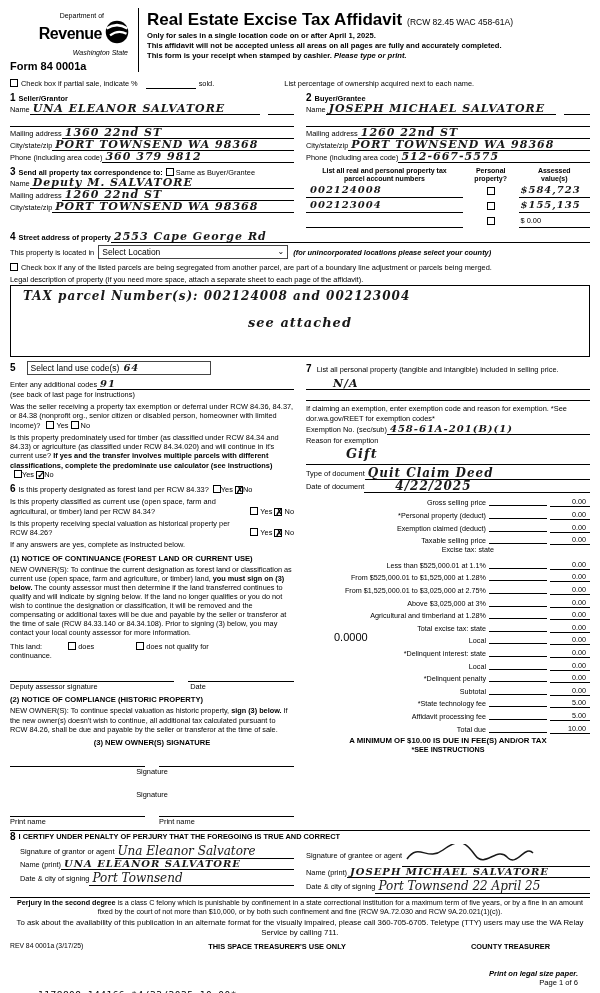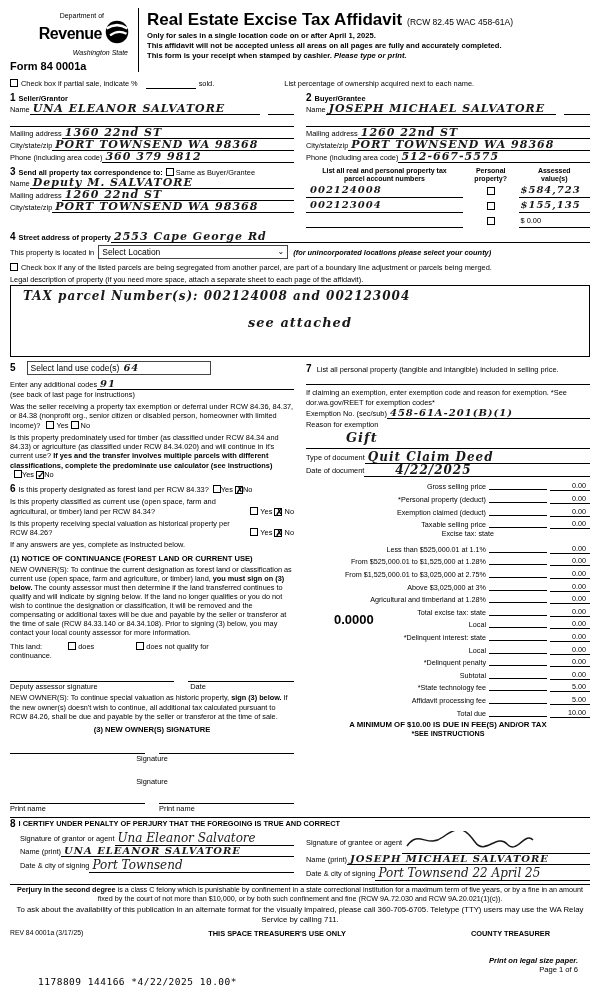--- a/index.html
+++ b/index.html
@@ -49,21 +49,21 @@
 
   .legal-box { border:1.5px solid #000; height:72px; margin-top:1px; padding:4px 12px; }
 
   .q { font-size:7.4px; line-height:1.25; margin-top:3px; }
   .q-flex { display:flex; align-items:flex-end; }
 
   .para { font-size:7.3px; line-height:1.24; margin-top:2px; }
   .h-small { font-size:7.6px; font-weight:bold; margin-top:4px; }
 
   .fee-row { display:flex; align-items:flex-end; font-size:7.2px; height:12.6px; position:relative; }
-  .fee-prefix { position:absolute; left:28px; bottom:2px; font-size:13px;font-weight:bold; }
+  .fee-prefix { position:absolute; left:28px; bottom:2px; font-size:11px; }
   .fee-label { flex:1; text-align:right; white-space:nowrap; }
   .fee-fill { width:58px; border-bottom:1px solid #000; margin:0 3px 1px 3px; }
   .fee-value { width:40px; text-align:right; border-bottom:1px solid #000; padding-right:4px; }
   .fee-header { font-size:7.2px; height:12px; text-align:right; padding-right:96px; }
 
   .parcel-head { display:flex; font-size:7px; font-weight:bold; text-align:center; line-height:1.15; }
   .parcel-row { display:flex; align-items:flex-end; height:15px; }
   .p-num { width:158px; border-bottom:1px solid #000; padding:0 4px; }
   .p-cb  { width:56px; text-align:center; }
   .p-val { width:72px; border-bottom:1px solid #000; padding:0 2px; }
@@ -334,20 +334,21 @@
 
       <div class="row" style="margin-top:10px; gap:14px;">
         <span class="sig-under" style="flex:1.6;"></span>
         <span class="sig-under" style="flex:1;"></span>
       </div>
       <div class="row" style="gap:14px; min-height:9px;">
         <span class="lbl" style="flex:1.6;">Deputy assessor signature</span>
         <span class="lbl" style="flex:1;">Date</span>
       </div>
 
+      <div class="h-small">(2) NOTICE OF COMPLIANCE (HISTORIC PROPERTY)</div>
       <div class="para">
         <span>NEW OWNER(S): To continue special valuation as historic property, </span><span class="b">sign (3) below.</span><span> If the new owner(s) doesn't wish to continue, all additional tax calculated pursuant to RCW 84.26, shall be due and payable by the seller or transferor at the time of sale.</span>
       </div>
 
       <div class="h-small centered">(3) NEW OWNER(S) SIGNATURE</div>
       <div class="row" style="margin-top:8px; gap:14px;">
         <span class="sig-under" style="flex:1;"></span>
         <span class="sig-under" style="flex:1;"></span>
       </div>
       <div class="row" style="gap:14px; min-height:9px;flex-direction:column;">
@@ -361,20 +362,25 @@
       <div class="row" style="gap:14px; min-height:9px;">
         <span class="lbl" style="flex:1;">Print name</span>
         <span class="lbl" style="flex:1;">Print name</span>
       </div>
     </div>
 
     <div class="col">
       <div class="q">
         <span class="secnum">7</span>
         <span>List all personal property (tangible and intangible) included in selling price.</span>
+      </div>
+      <div class="row" style="margin-top:4px;">
+        <span class="fld">
+            <span class="hw" style="margin-left:24px;">N/A</span>
+          </span>
       </div>
       <div class="hr" style="margin-top:10px;"></div>
       <div class="q">If claiming an exemption, enter exemption code and reason for exemption. *See dor.wa.gov/REET for exemption codes*</div>
       <div class="row" style="margin-top:1px;">
         <span class="lbl">Exemption No. (sec/sub)</span>
         <span class="fld">
             <span class="hw hw-sm">458-61A-201(B)(1)</span>
           </span>
       </div>
       <div class="lbl">Reason for exemption</div>

